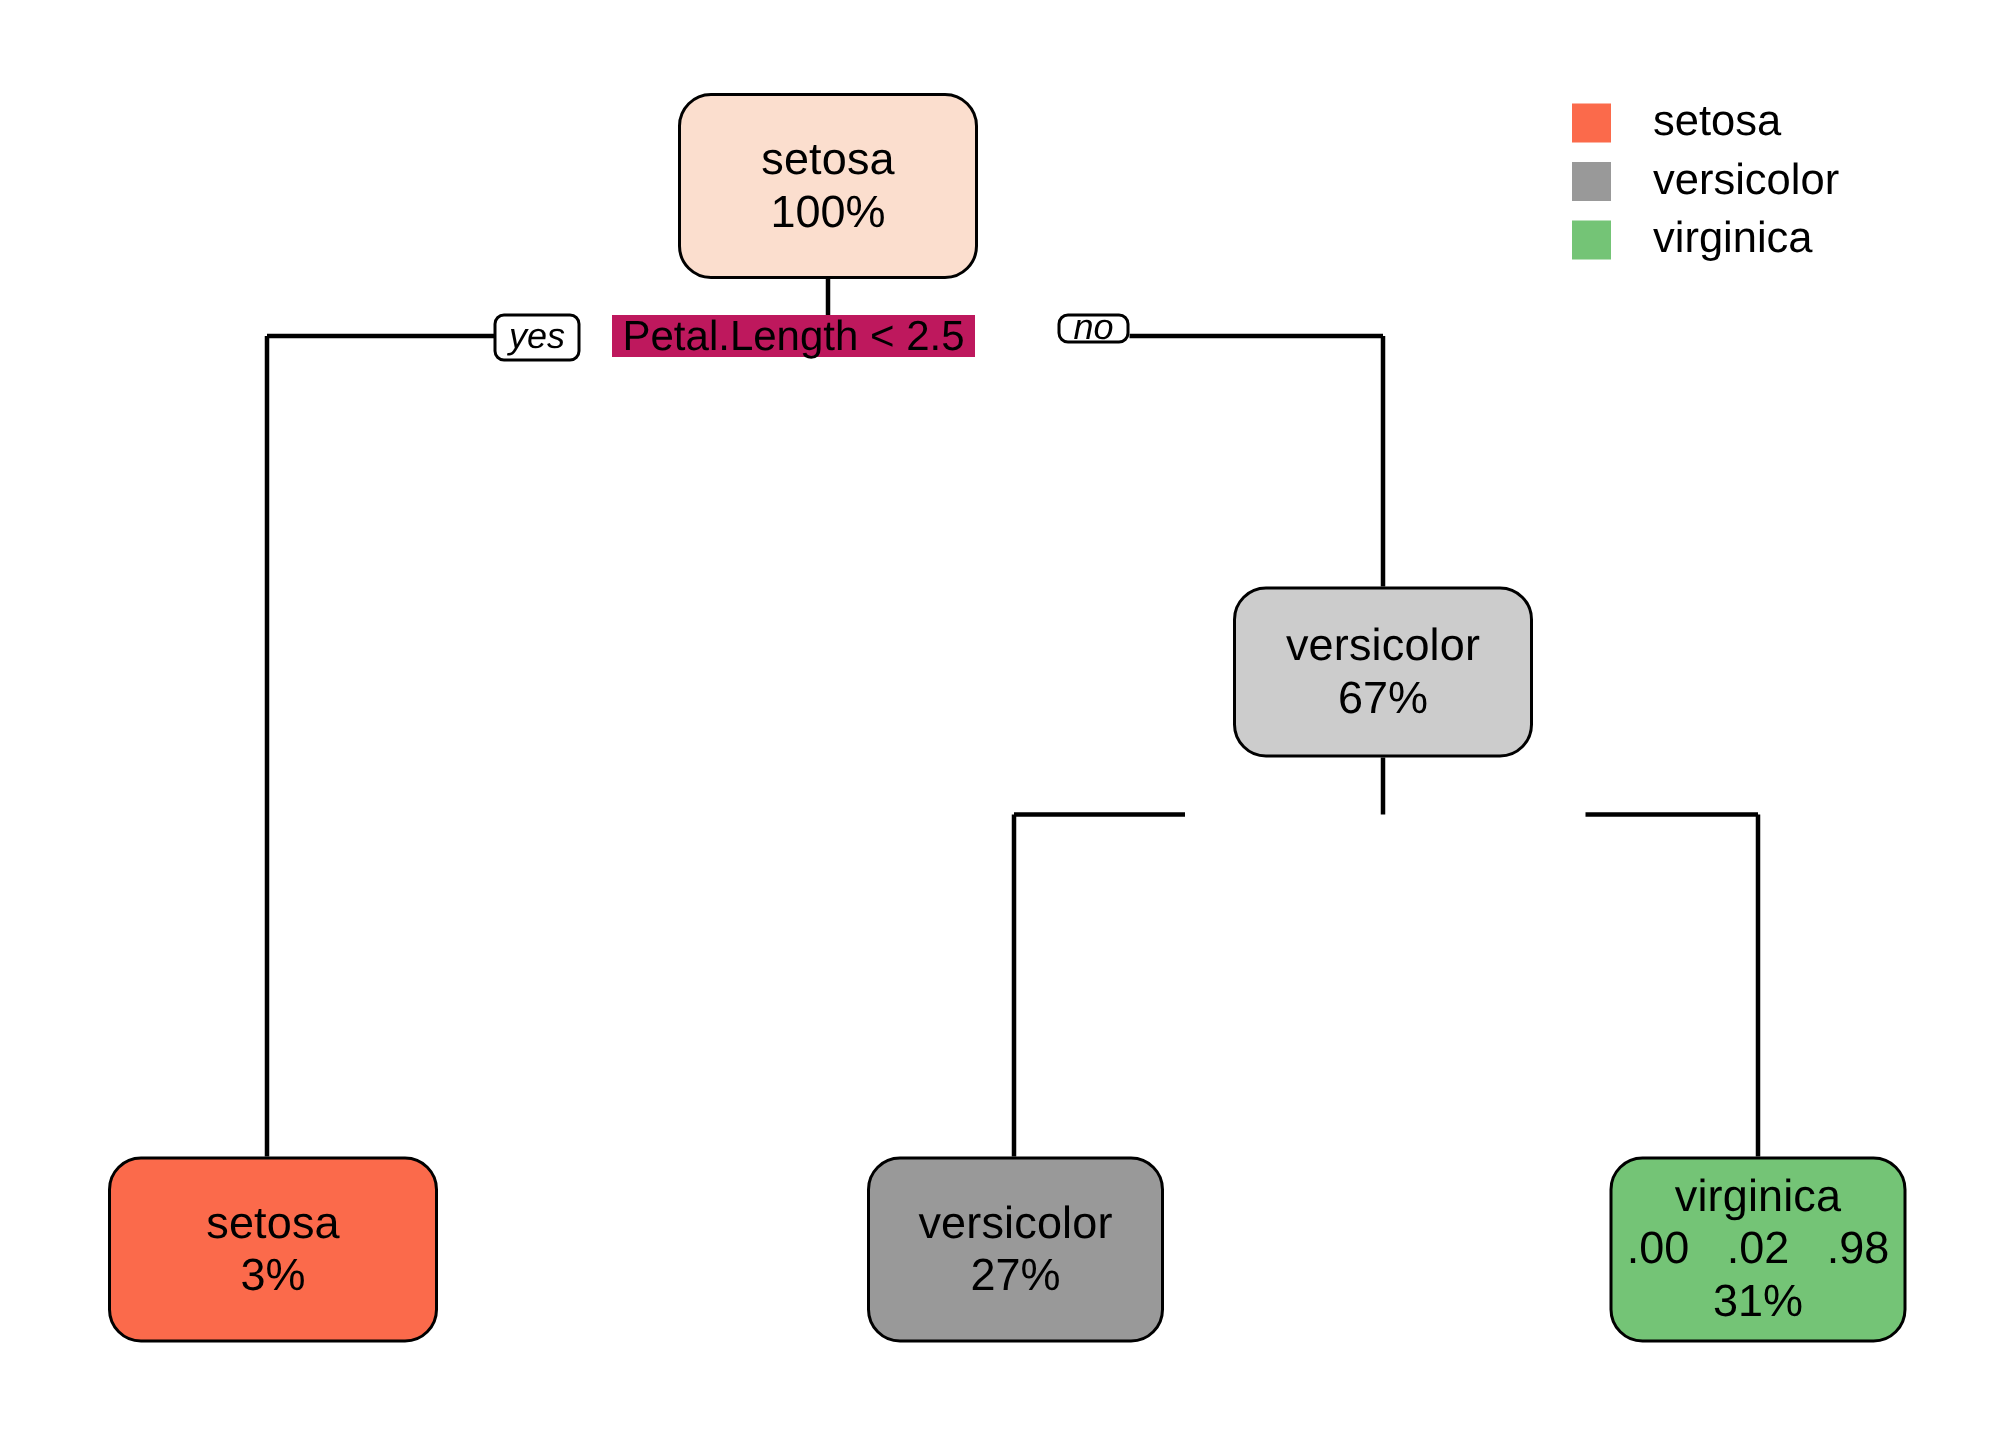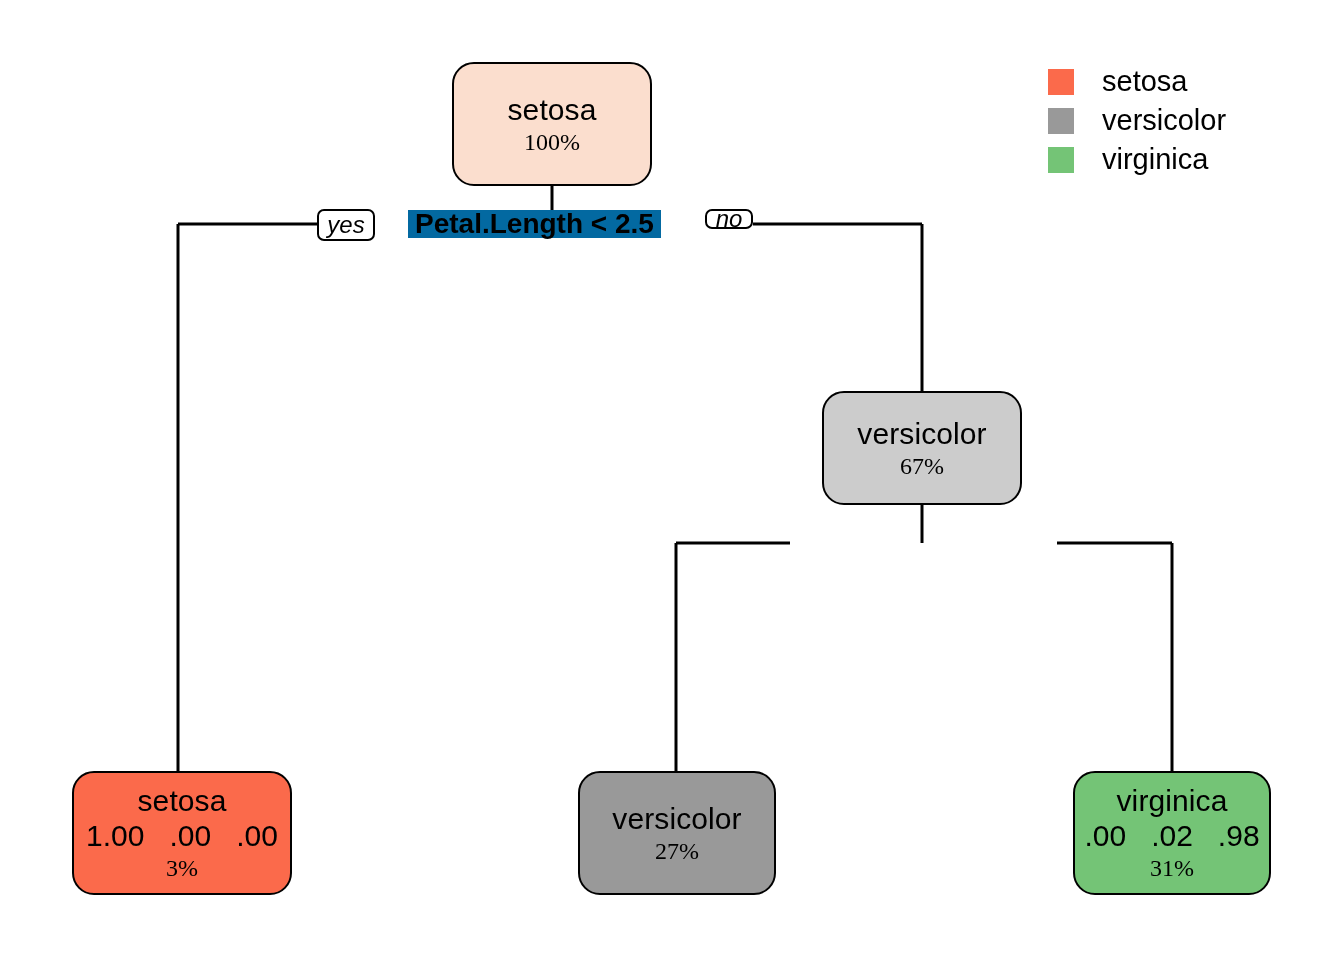--- a/index.html
+++ b/index.html
@@ -46,31 +46,30 @@
     font-size: 30px;
     letter-spacing: 0.1px;
     padding-bottom: 5px;
   }
   .node .nd-probs {
     font-size: 30px;
     white-space: pre;
     padding-bottom: 5px;
   }
   .node .nd-pct {
-    font-size: 24px;
-    font-family: Liberation Serif, serif;
+    font-size: 30px;
   }
 
   
   .split-label {
     position: absolute;
     font-size: 28px;
-    font-weight: bold;
+    font-weight: normal;
     white-space: nowrap;
-    background: #0369a1;
+    background: #be185d;
     padding: 0 7px;
     z-index: 4;
     line-height: 1;
   }
   .yn-box {
     position: absolute;
     box-sizing: border-box;
     border: 2.5px solid #000000;
     border-radius: 7px;
     background: #ffffff;
@@ -132,39 +131,38 @@
       <line x1="676" y1="543" x2="676" y2="771"></line>
       <line x1="1172" y1="543" x2="1172" y2="771"></line>
     </g>
   </svg>
 
   <div class="node" style="left:452px; top:62px; width:200px; height:124px; background:#FBDECE;">
     <div class="nd-class">setosa</div>
     <div class="nd-pct">100%</div>
   </div>
 
-  <div class="yn-box" style="left:317px; top:209px; width:58px; height:32px;">
+  <div class="yn-box" style="left:329px; top:209px; width:58px; height:32px;">
     <span>yes</span>
   </div>
   <div class="split-label" style="left:408px; top:210px;">
     <span>Petal.Length &lt; 2.5</span>
   </div>
   <div class="yn-box" style="left:705px; top:209px; width:48px; height:20px;">
     <span>no</span>
   </div>
 
   <div class="node" style="left:822px; top:391px; width:200px; height:114px; background:#CCCCCC;">
     <div class="nd-class">versicolor</div>
     <div class="nd-pct">67%</div>
   </div>
 
 
   <div class="node" style="left:72px; top:771px; width:220px; height:124px; background:#FB6A4B;">
     <div class="nd-class">setosa</div>
-    <div class="nd-probs">1.00   .00   .00</div>
     <div class="nd-pct">3%</div>
   </div>
 
   <div class="node" style="left:578px; top:771px; width:198px; height:124px; background:#999999;">
     <div class="nd-class">versicolor</div>
     <div class="nd-pct">27%</div>
   </div>
 
   <div class="node" style="left:1073px; top:771px; width:198px; height:124px; background:#74C476;">
     <div class="nd-class">virginica</div>

